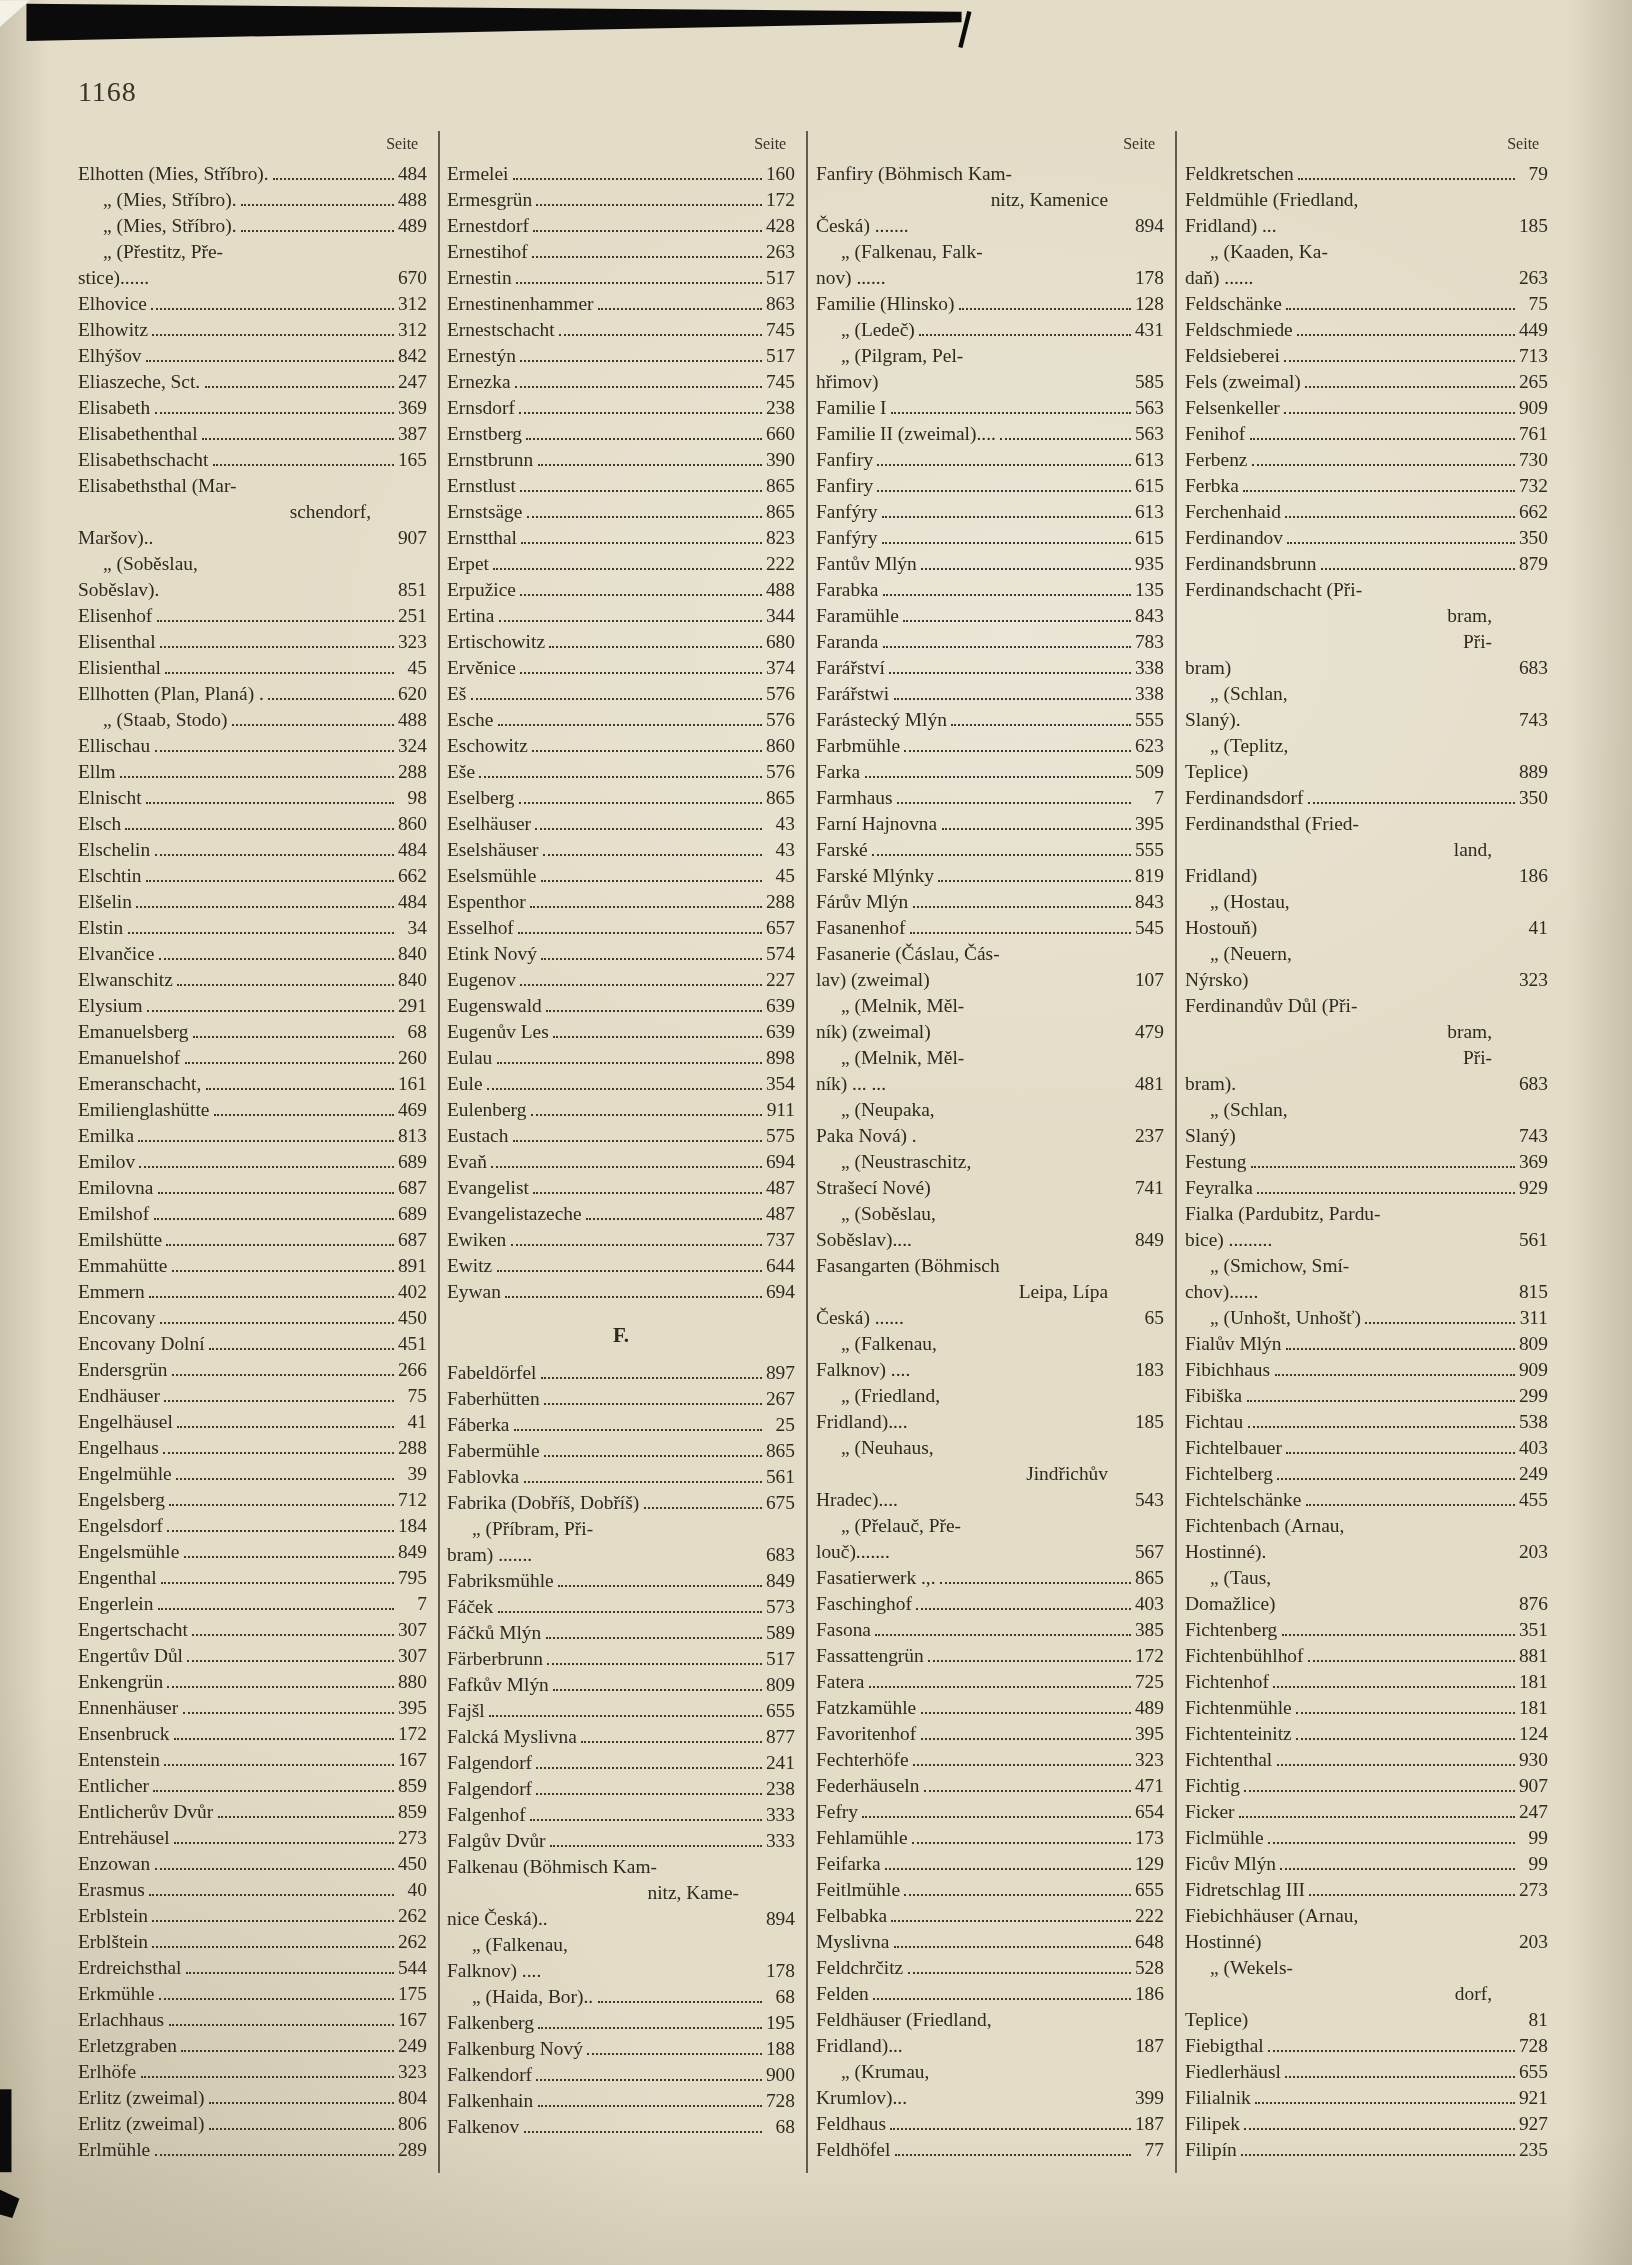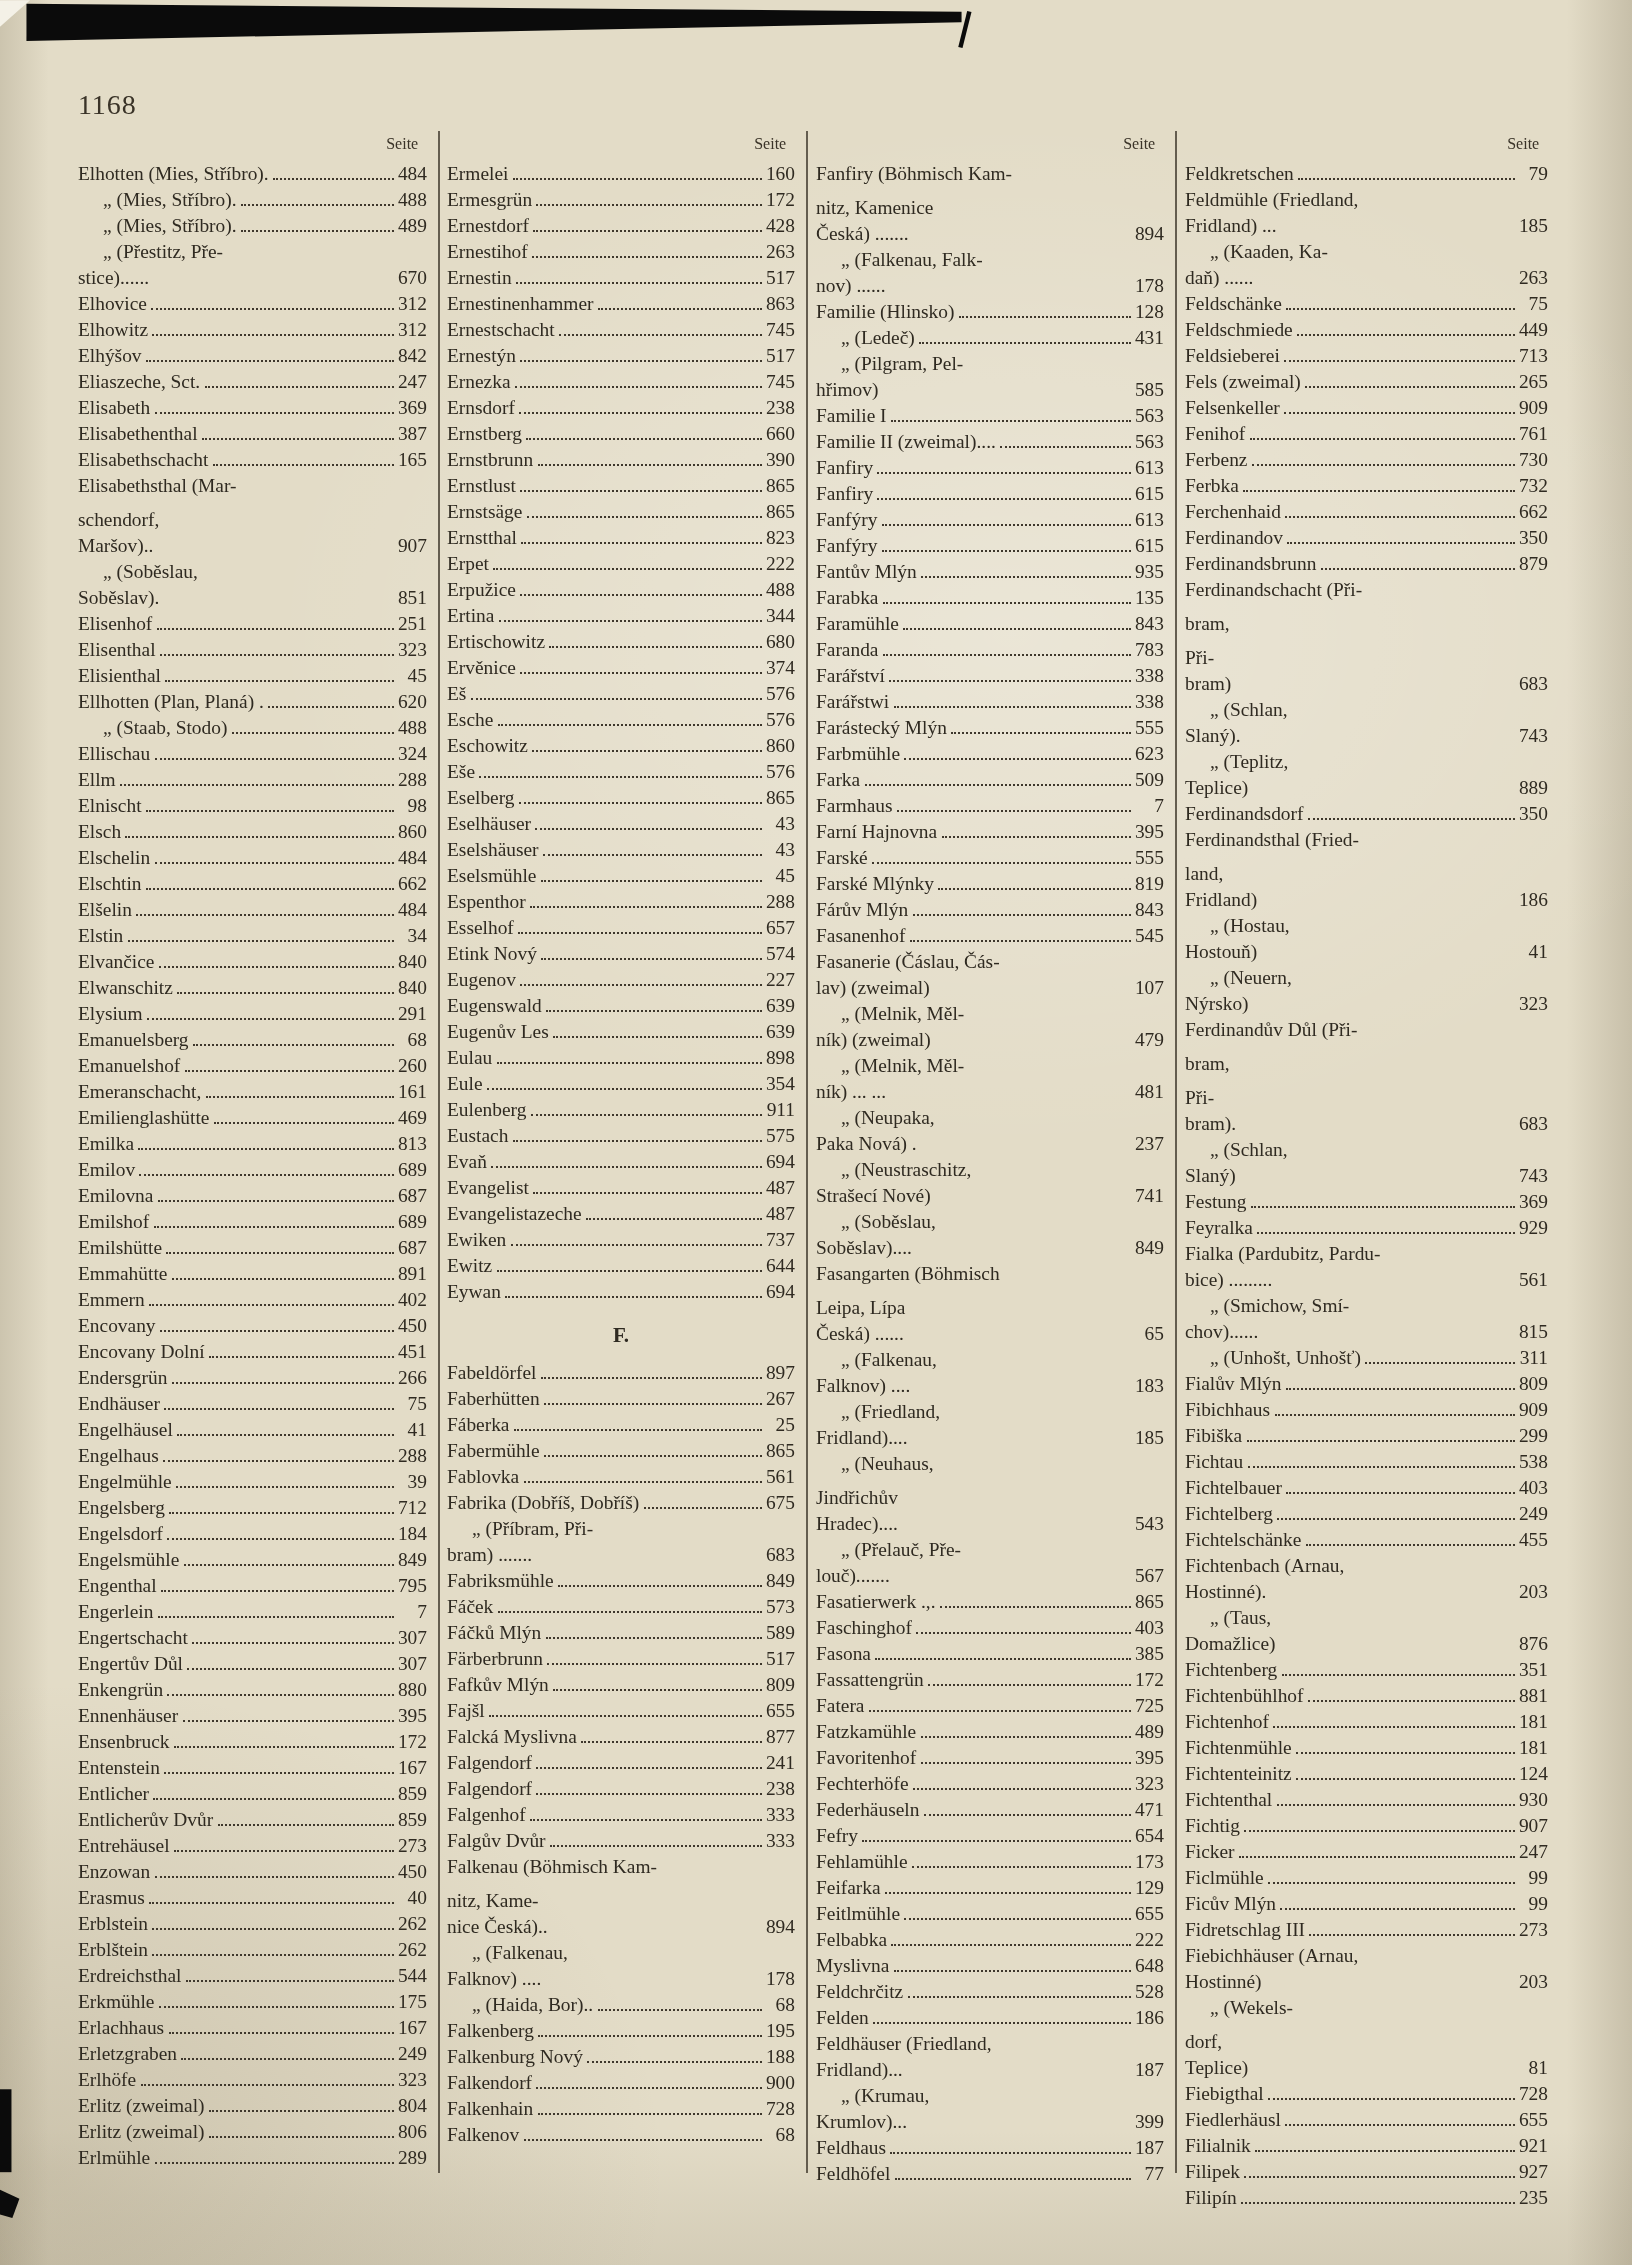--- a/index.html
+++ b/index.html
@@ -10,38 +10,38 @@
     background:
       radial-gradient(1147px 794px at 62% 28%, rgba(255,255,255,0.28), rgba(255,255,255,0) 65%),
       radial-gradient(882px 706px at 3% 96%, rgba(112,98,68,0.20), rgba(112,98,68,0) 70%),
       linear-gradient(90deg, rgba(100,88,62,0.18) 0%, rgba(100,88,62,0) 3%, rgba(100,88,62,0) 96%, rgba(100,88,62,0.22) 100%),
       linear-gradient(0deg, rgba(100,88,62,0.12) 0%, rgba(100,88,62,0) 6%),
       #e3dcc7;
     position:relative;overflow:hidden;
   }
   .artifacts{position:absolute;left:0;top:0;z-index:5;}
   .pageno{
-    position:absolute;left:78px;top:89px;
+    position:absolute;left:78px;top:76px;
     font-size:28px;letter-spacing:0.9px;color:#3a3328;
   }
   .vrule{position:absolute;top:131px;height:2042px;width:1.8px;background:#4d463a;opacity:.85;}
   .col{position:absolute;top:131px;font-size:19.4px;}
   .col .seite{
     height:30px;line-height:26.5px;font-size:16px;text-align:right;
     padding-right:8.8px;color:#3a3328;
   }
   .row{display:flex;align-items:baseline;height:26px;white-space:nowrap;overflow:hidden;}
   .row .t{line-height:26px;}
   .row .p{line-height:26px;text-align:right;min-width:30px;}
   .row .leader{
     flex:1;min-width:5.3px;align-self:flex-end;
     border-bottom:2.1px dotted #3e372c;margin:0 2.6px 7px 4.4px;
   }
   .row.d .t{padding-left:25px;}
-  .row.c{padding-right:56px;margin-top:8px;}
+  .row.c{justify-content:flex-end;padding-right:56px;}
   .row.r{justify-content:space-between;}
   .row.r .t{margin-right:8px;}
   .sec{
     text-align:center;font-weight:bold;font-size:21px;
     padding:17.6px 0 12.4px 0;color:#2f2a21;
   }
 </style>
 </head>
 <body>
 

